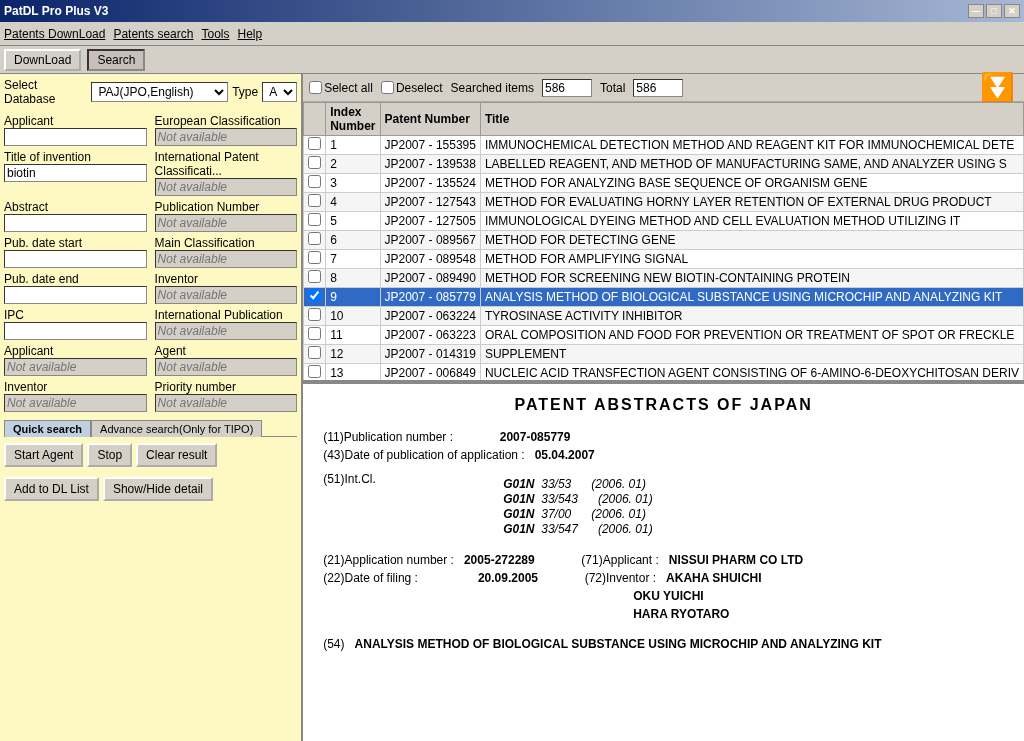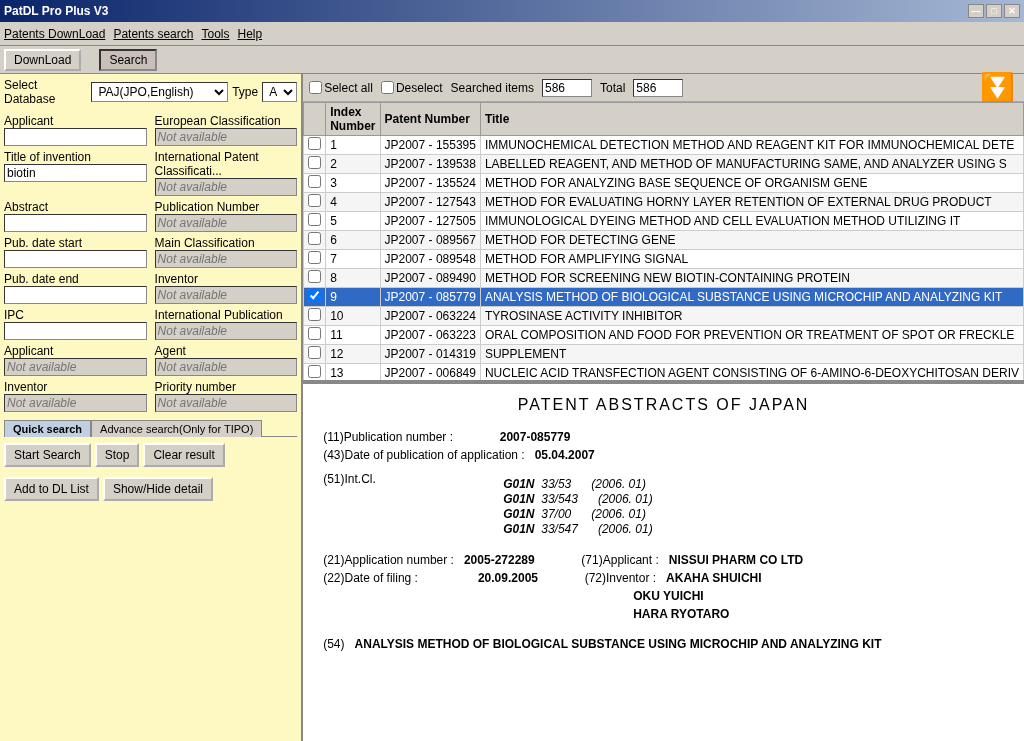--- a/index.html
+++ b/index.html
@@ -35,21 +35,21 @@
     }
     .menu-item { cursor: pointer; font-size: 12px; text-decoration: underline; }
 
     
     .toolbar {
       background: #d4d0c8;
       height: 28px;
       display: flex;
       align-items: center;
       padding: 2px 4px;
-      gap: 18px;
+      gap: 6px;
       border-bottom: 1px solid #888;
     }
     .toolbar-btn {
       height: 22px; padding: 0 8px; background: #d4d0c8;
       border: 2px outset #fff; cursor: pointer; font-size: 12px;
       display: flex; align-items: center;
     }
     .toolbar-btn.active { background: #c8c0b8; border: 2px inset #888; }
 
     
@@ -170,21 +170,21 @@
     .detail-panel {
       background: white;
       flex: 1;
       overflow-y: auto;
       padding: 12px 20px;
       font-family: 'Courier New', monospace;
       font-size: 12px;
       border-top: 2px solid #888;
     }
     .detail-title {
-      text-align: center; font-size: 16px; font-weight: normal;
+      text-align: center; font-size: 16px; font-weight: bold;
       margin-bottom: 16px; font-family: Arial, sans-serif;
       letter-spacing: 2px;
     }
     .detail-field { margin: 4px 0; }
     .int-cl-table { margin: 4px 0 4px 60px; font-style: italic; }
     .int-cl-row { display: flex; gap: 20px; margin: 1px 0; }
     .bold { font-weight: bold; }
 
     
     ::-webkit-scrollbar { width: 16px; height: 16px; }
@@ -305,21 +305,21 @@
         <input class="field-input not-avail" type="text" placeholder="Not available" style="">
       </div>
     </div>
 
     <div class="tabs-row">
       <div class="tab active">Quick search</div>
       <div class="tab">Advance search(Only for TIPO)</div>
     </div>
 
     <div class="search-buttons">
-      <button class="search-btn">Start Search</button>
+      <button class="search-btn">Start Agent</button>
       <button class="search-btn">Stop</button>
       <button class="search-btn">Clear result</button>
     </div>
 
     <div class="action-buttons">
       <button class="search-btn">Add to DL List</button>
       <button class="search-btn">Show/Hide detail</button>
     </div>
   </div>
 

